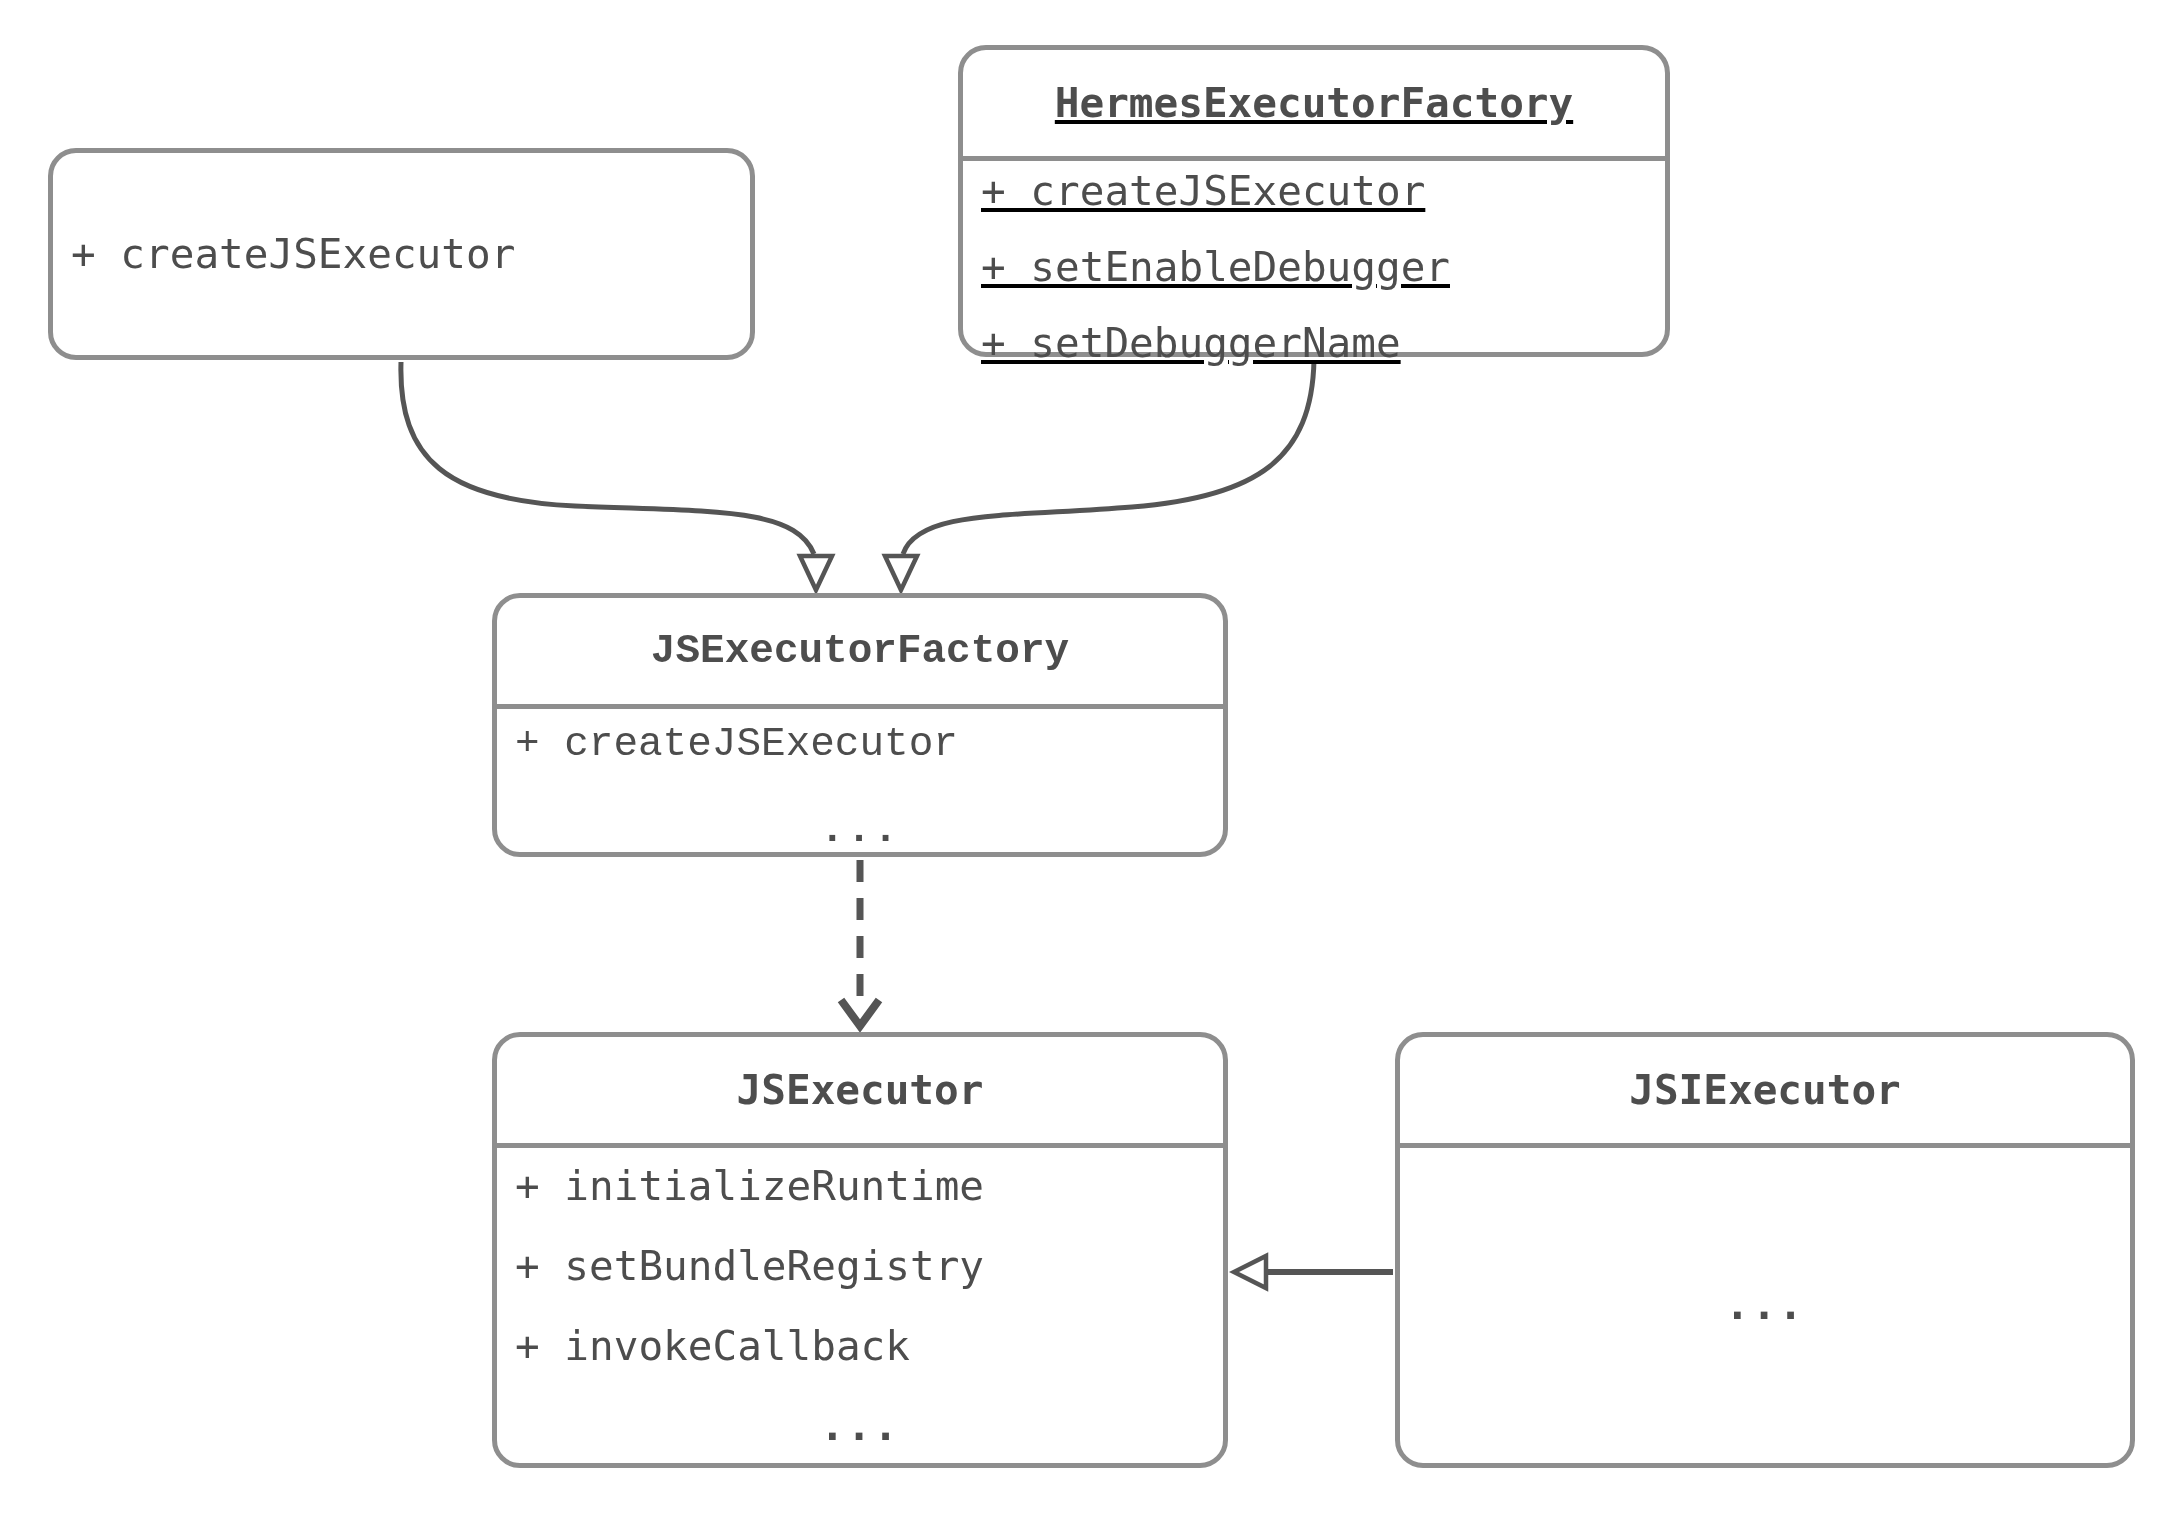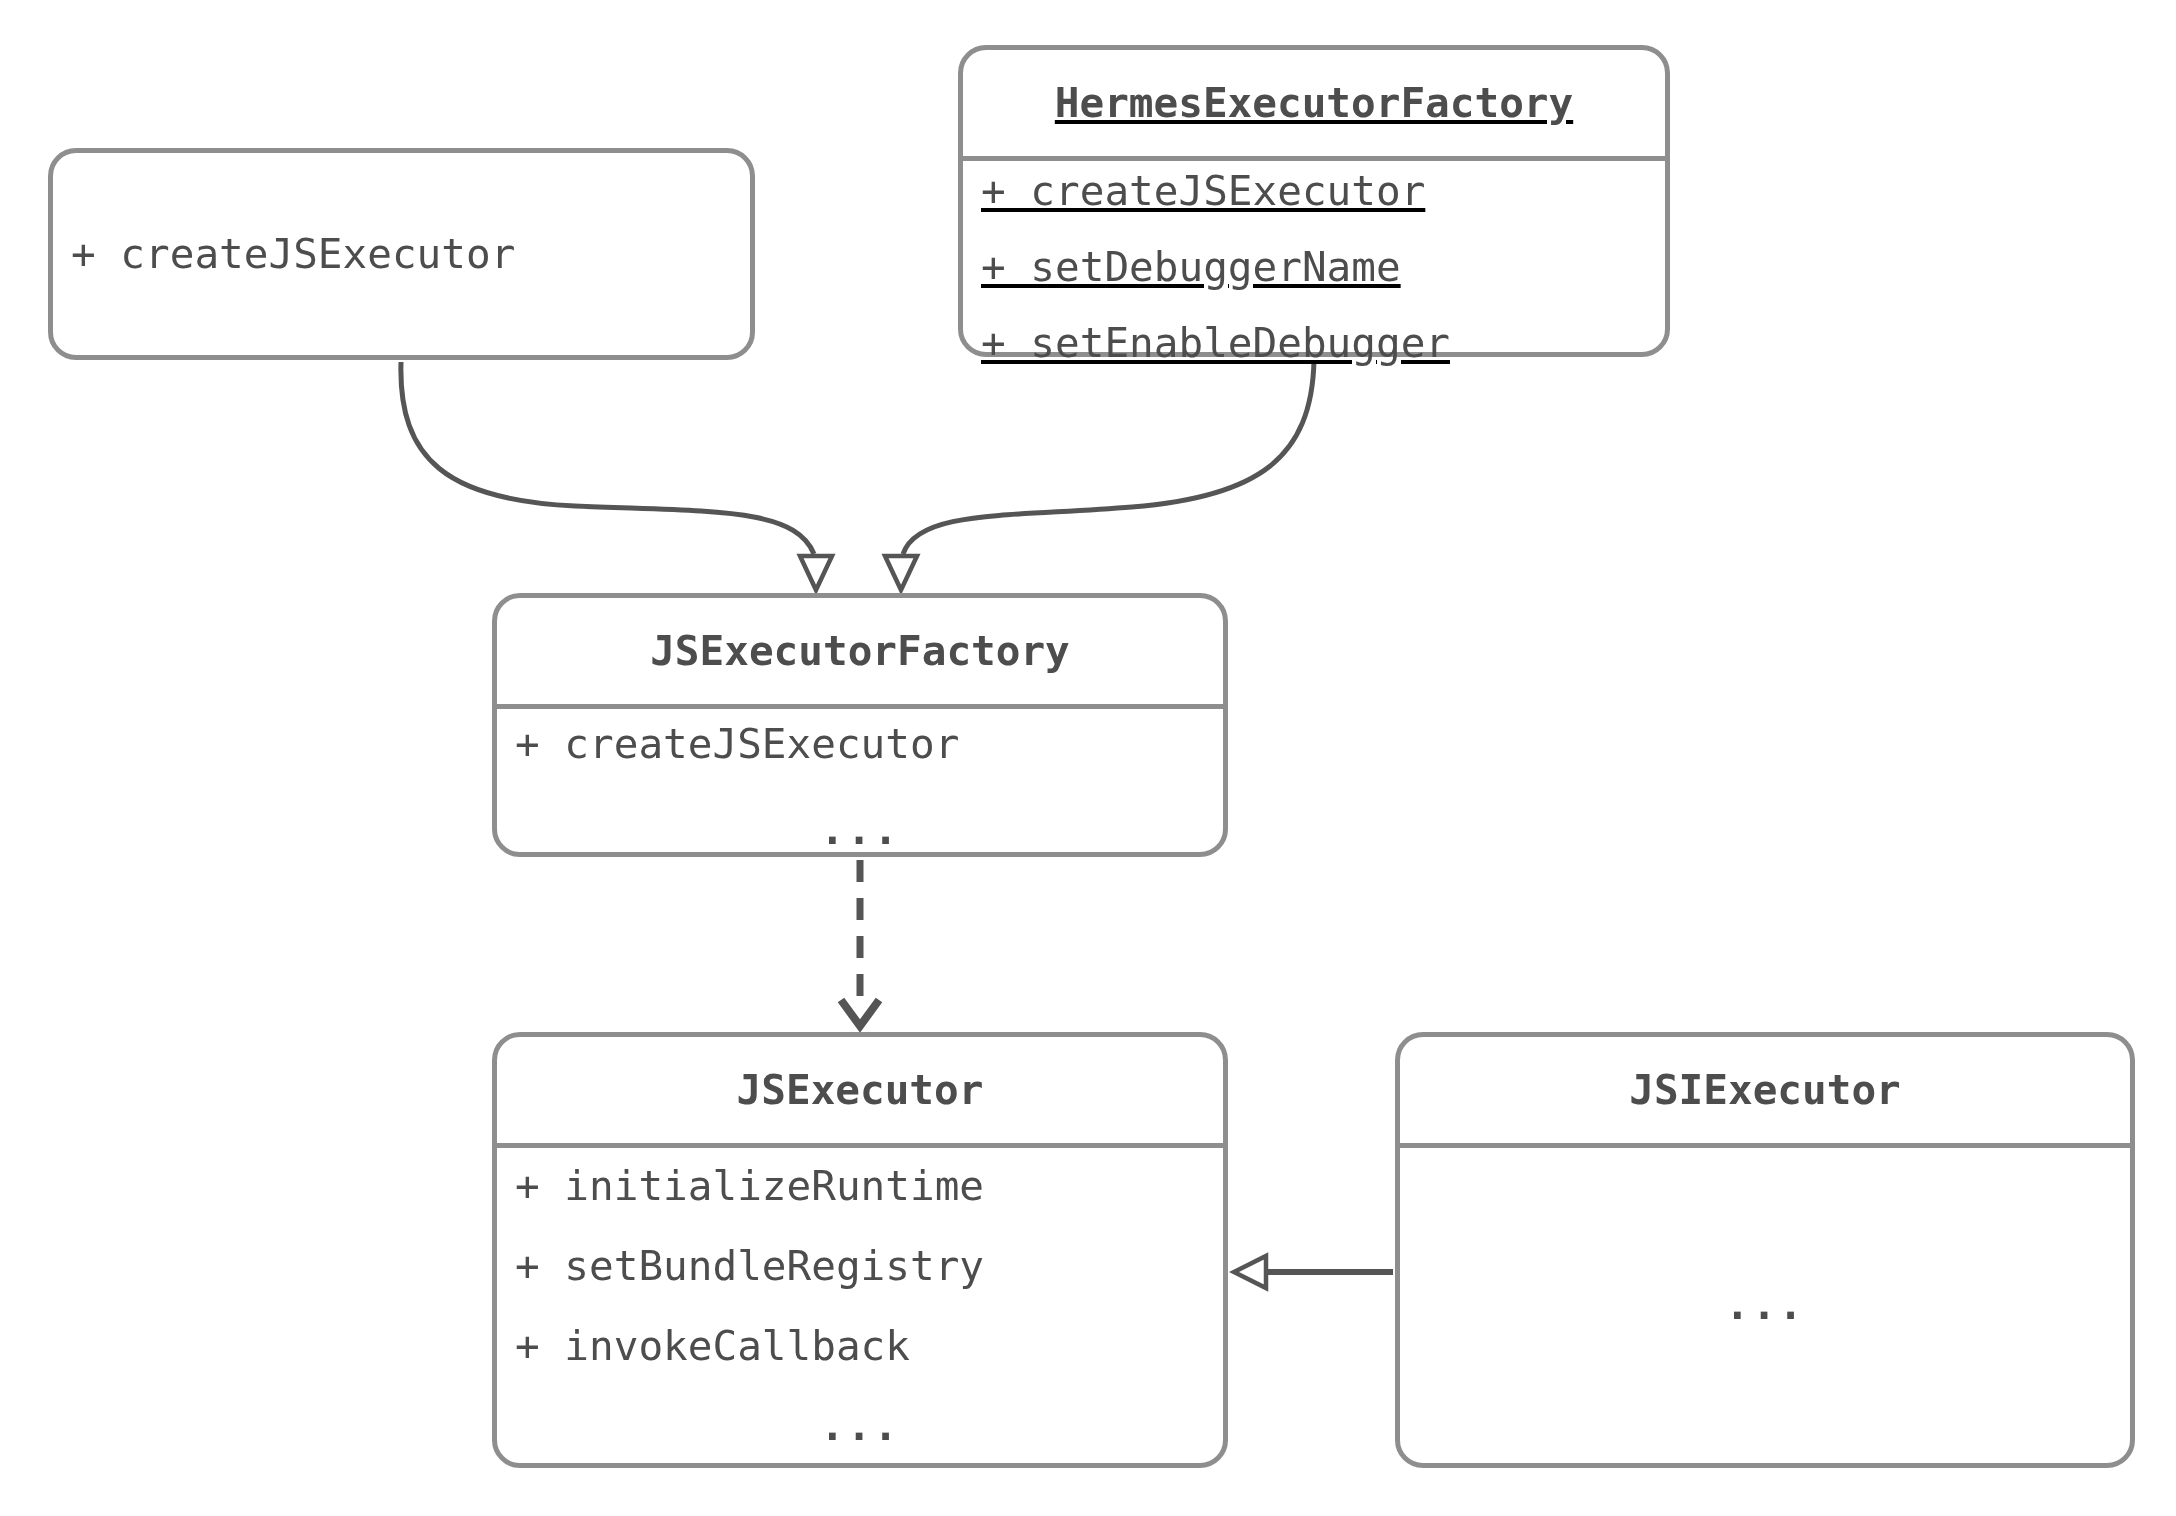--- a/index.html
+++ b/index.html
@@ -34,21 +34,21 @@
     font-size:41px;color:var(--text,#4d4d4d);gap:16px;
   }
   .member{line-height:63px;white-space:pre;}
   .more{align-self:center;margin-left:-18px;font-weight:bold;letter-spacing:2px;}
   .cls--hermes .member{line-height:60px;}
   .cls--jsef .member{line-height:70px;}
   .cls--jse  .member{line-height:64px;}
   
   .cls--jsc   {left:48px;  top:148px;  width:707px; height:212px;}
   .cls--hermes{left:958px; top:45px;   width:712px; height:312px;text-decoration:underline;}
-  .cls--jsef  {left:492px; top:593px;  width:736px; height:264px;}
+  .cls--jsef  {left:492px; top:593px;  width:736px; height:264px;font-family:Liberation Mono, monospace;}
   .cls--jse   {left:492px; top:1032px; width:736px; height:436px;}
   .cls--jsi   {left:1395px;top:1032px; width:740px; height:436px;}
 </style>
 </head>
 <body>
 
 <div class="canvas">
 
   <svg class="edges" viewBox="0 0 2176 1516" xmlns="http://www.w3.org/2000/svg">
 
@@ -76,22 +76,22 @@
   <div class="cls cls--jsc">
     <div class="cls-body">
       <div class="member">+ createJSExecutor</div>
     </div>
   </div>
 
   <div class="cls cls--hermes">
     <div class="cls-title">HermesExecutorFactory</div>
     <div class="cls-body">
       <div class="member">+ createJSExecutor</div>
+      <div class="member">+ setEnableDebugger</div>
       <div class="member">+ setDebuggerName</div>
-      <div class="member">+ setEnableDebugger</div>
     </div>
   </div>
 
   <div class="cls cls--jsef">
     <div class="cls-title">JSExecutorFactory</div>
     <div class="cls-body">
       <div class="member">+ createJSExecutor</div>
       <div class="member more">...</div>
     </div>
   </div>

